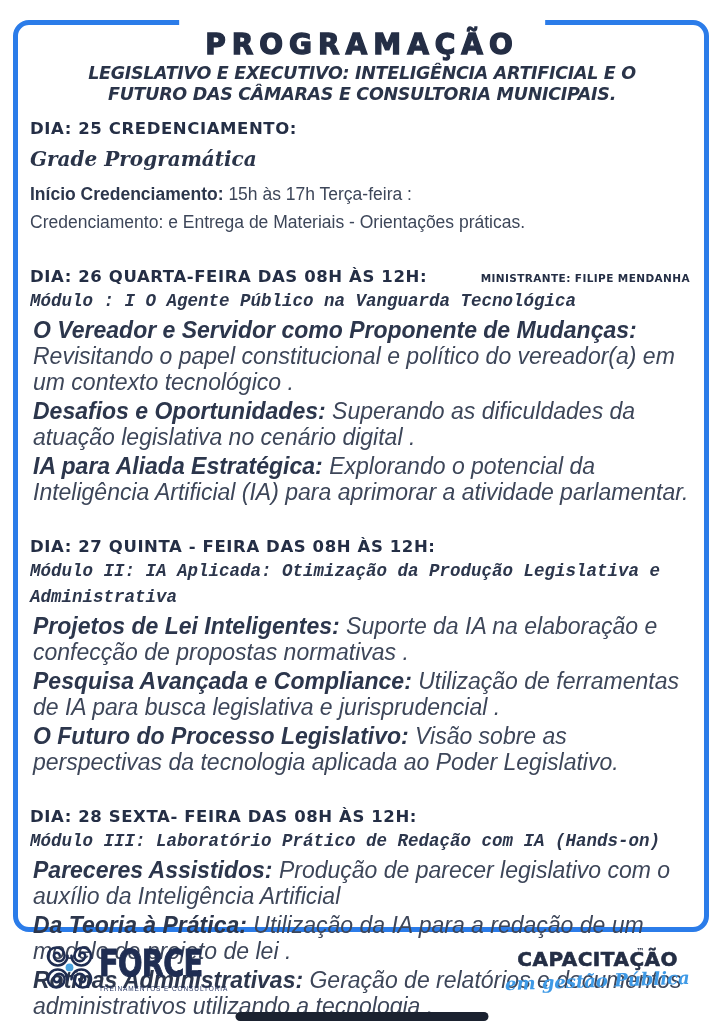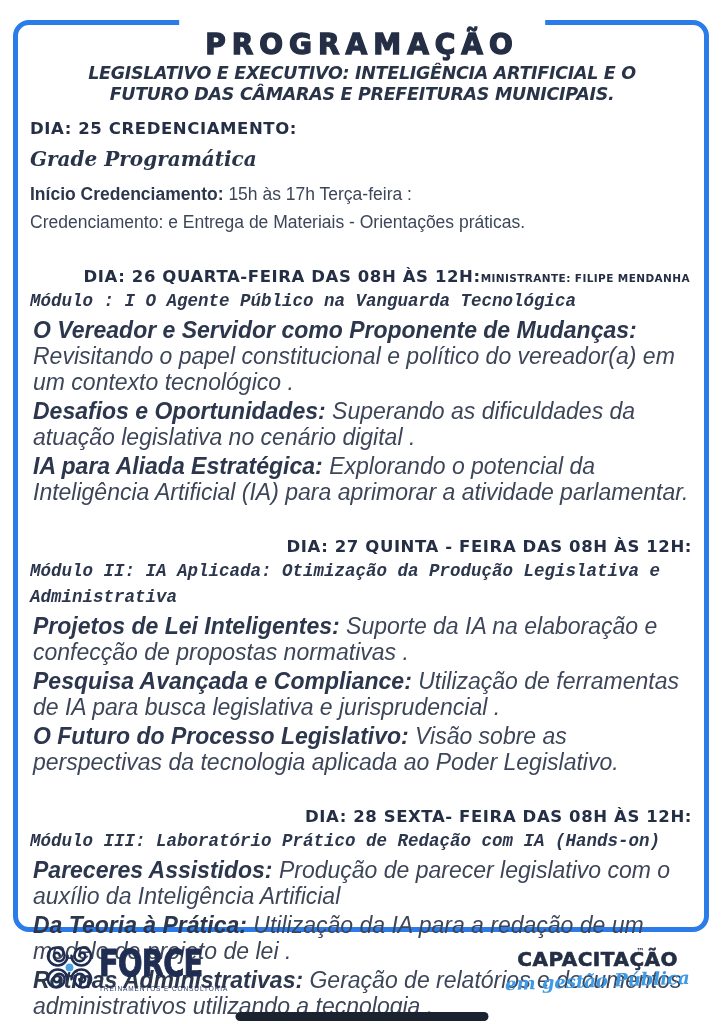--- a/index.html
+++ b/index.html
@@ -23,21 +23,21 @@
     -webkit-text-stroke:1.3px #242e45;
   }
   .subtitle{
     position:absolute;top:63px;left:0;right:0;z-index:2;text-align:center;
     font-family:"DejaVu Sans", sans-serif;font-weight:bold;
     font-size:17.5px;line-height:21px;letter-spacing:-0.3px;color:#2a3449;font-style:italic;
   }
   .content{
     position:absolute;top:111px;left:30px;width:662px;z-index:1;
   }
-  .day-heading-row{display:flex;align-items:baseline;justify-content:flex-end;}
+  .day-heading-row{display:flex;align-items:baseline;justify-content:space-between;}
   .day-heading{
     font-family:"DejaVu Sans", sans-serif;font-weight:bold;
     font-size:16.5px;line-height:22px;letter-spacing:0.6px;color:#242e45;
     white-space:nowrap;
   }
   .ministrante{
     font-family:"DejaVu Sans", sans-serif;font-weight:bold;
     font-size:10.5px;letter-spacing:0.4px;color:#242e45;white-space:nowrap;
     padding-right:2px;
   }
@@ -102,21 +102,21 @@
 </style>
 </head>
 <body>
 
 <div class="frame"></div>
 
 <h1 class="page-title">PROGRAMAÇÃO</h1>
 
 <div class="subtitle">
   <div>LEGISLATIVO E EXECUTIVO: INTELIGÊNCIA ARTIFICIAL E O</div>
-  <div>FUTURO DAS CÂMARAS E PREFEITURAS MUNICIPAIS.</div>
+  <div>FUTURO DAS CÂMARAS E CONSULTORIA MUNICIPAIS.</div>
 </div>
 
 <div class="content">
 
   <section class="cred">
     <div class="day-heading">DIA: 25 CREDENCIAMENTO:</div>
     <div class="serif-sub">Grade Programática</div>
     <p class="plain-line"><b class="lead">Início Credenciamento:</b> <span>15h às 17h Terça-feira :</span></p>
     <p class="plain-line">Credenciamento: e Entrega de Materiais - Orientações práticas.</p>
   </section>

